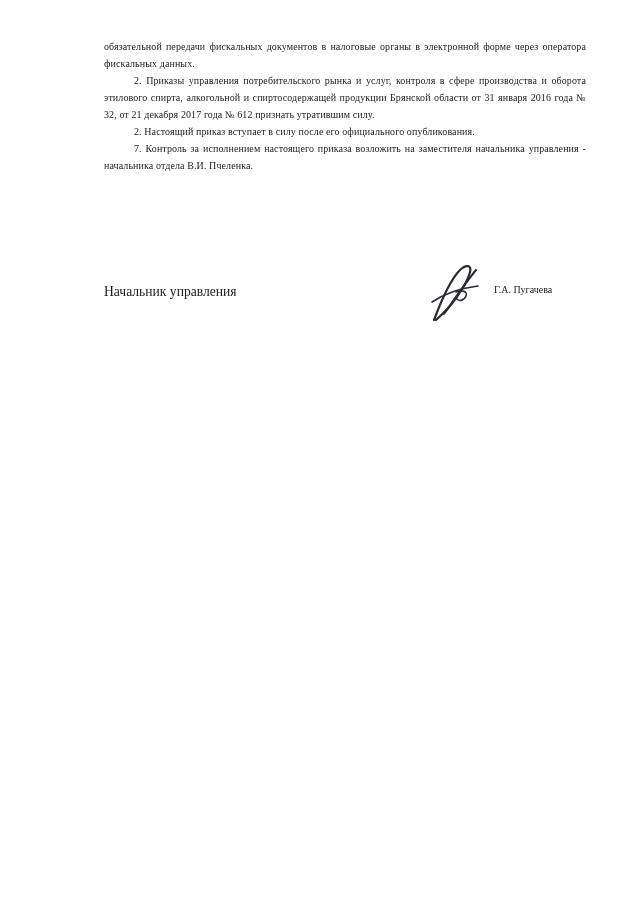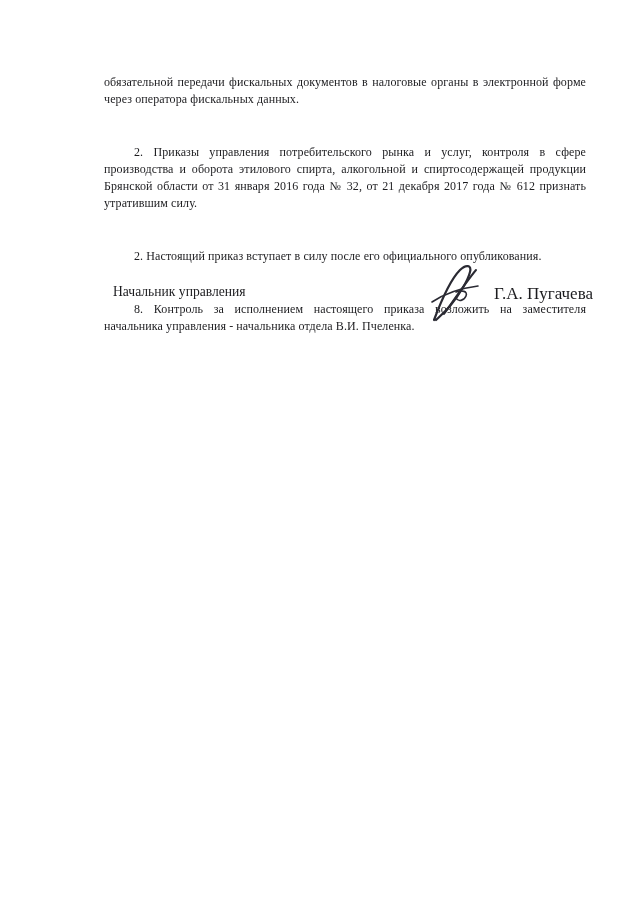--- a/index.html
+++ b/index.html
@@ -17,68 +17,67 @@
     background: #ffffff;
     overflow: hidden;
   }
   .text-block {
     position: absolute;
     left: 104px;
     top: 38px;
     width: 482px;
   }
   .text-block p {
-    font-size: 12px;
+    font-size: 10px;
     line-height: 17px;
     text-align: justify;
     letter-spacing: 0.1px;
-    margin-top: 36px;
   }
   .text-block p.indented {
     text-indent: 30px;
   }
   .signature-row {
     position: absolute;
     left: 104px;
     top: 262px;
     width: 482px;
     height: 70px;
   }
   .signature-title {
     position: absolute;
-    left: 9px;
+    left: 0;
     top: 22px;
     font-size: 13.6px;
     white-space: nowrap;
   }
   .signature-scribble {
     position: absolute;
     left: 318px;
     top: 0;
     width: 64px;
     height: 64px;
   }
   .signature-name {
     position: absolute;
     left: 390px;
     top: 22px;
-    font-size: 17px;
+    font-size: 10px;
     white-space: nowrap;
   }
 </style>
 </head>
 <body>
 
 <div class="page">
 
   <div class="text-block">
     <p>обязательной передачи фискальных документов в налоговые органы в электронной форме через оператора фискальных данных.</p>
     <p class="indented">2. Приказы управления потребительского рынка и услуг, контроля в сфере производства и оборота этилового спирта, алкогольной и спиртосодержащей продукции Брянской области от 31 января 2016 года № 32, от 21 декабря 2017 года № 612 признать утратившим силу.</p>
     <p class="indented">2. Настоящий приказ вступает в силу после его официального опубликования.</p>
-    <p class="indented">8. Контроль за исполнением настоящего приказа возложить на заместителя начальника управления - начальника отдела В.И. Пчеленка.</p>
+    <p class="indented">7. Контроль за исполнением настоящего приказа возложить на заместителя начальника управления - начальника отдела В.И. Пчеленка.</p>
   </div>
 
   <div class="signature-row">
     <span class="signature-title">Начальник управления</span>
 
     <span class="signature-scribble">
       <svg viewBox="0 0 64 64" width="64" height="64" aria-hidden="true">
         <path d="M12 58 C 18 42, 28 18, 38 8 C 44 2, 50 3, 48 10 C 46 18, 38 32, 28 44 C 22 51, 16 56, 14 58" fill="none" stroke="#2a2a33" stroke-width="2.2" stroke-linecap="round"></path>
         <path d="M22 52 C 32 38, 44 20, 54 8" fill="none" stroke="#2a2a33" stroke-width="2" stroke-linecap="round"></path>
         <path d="M10 40 C 22 32, 40 26, 56 24" fill="none" stroke="#2a2a33" stroke-width="1.6" stroke-linecap="round"></path>

